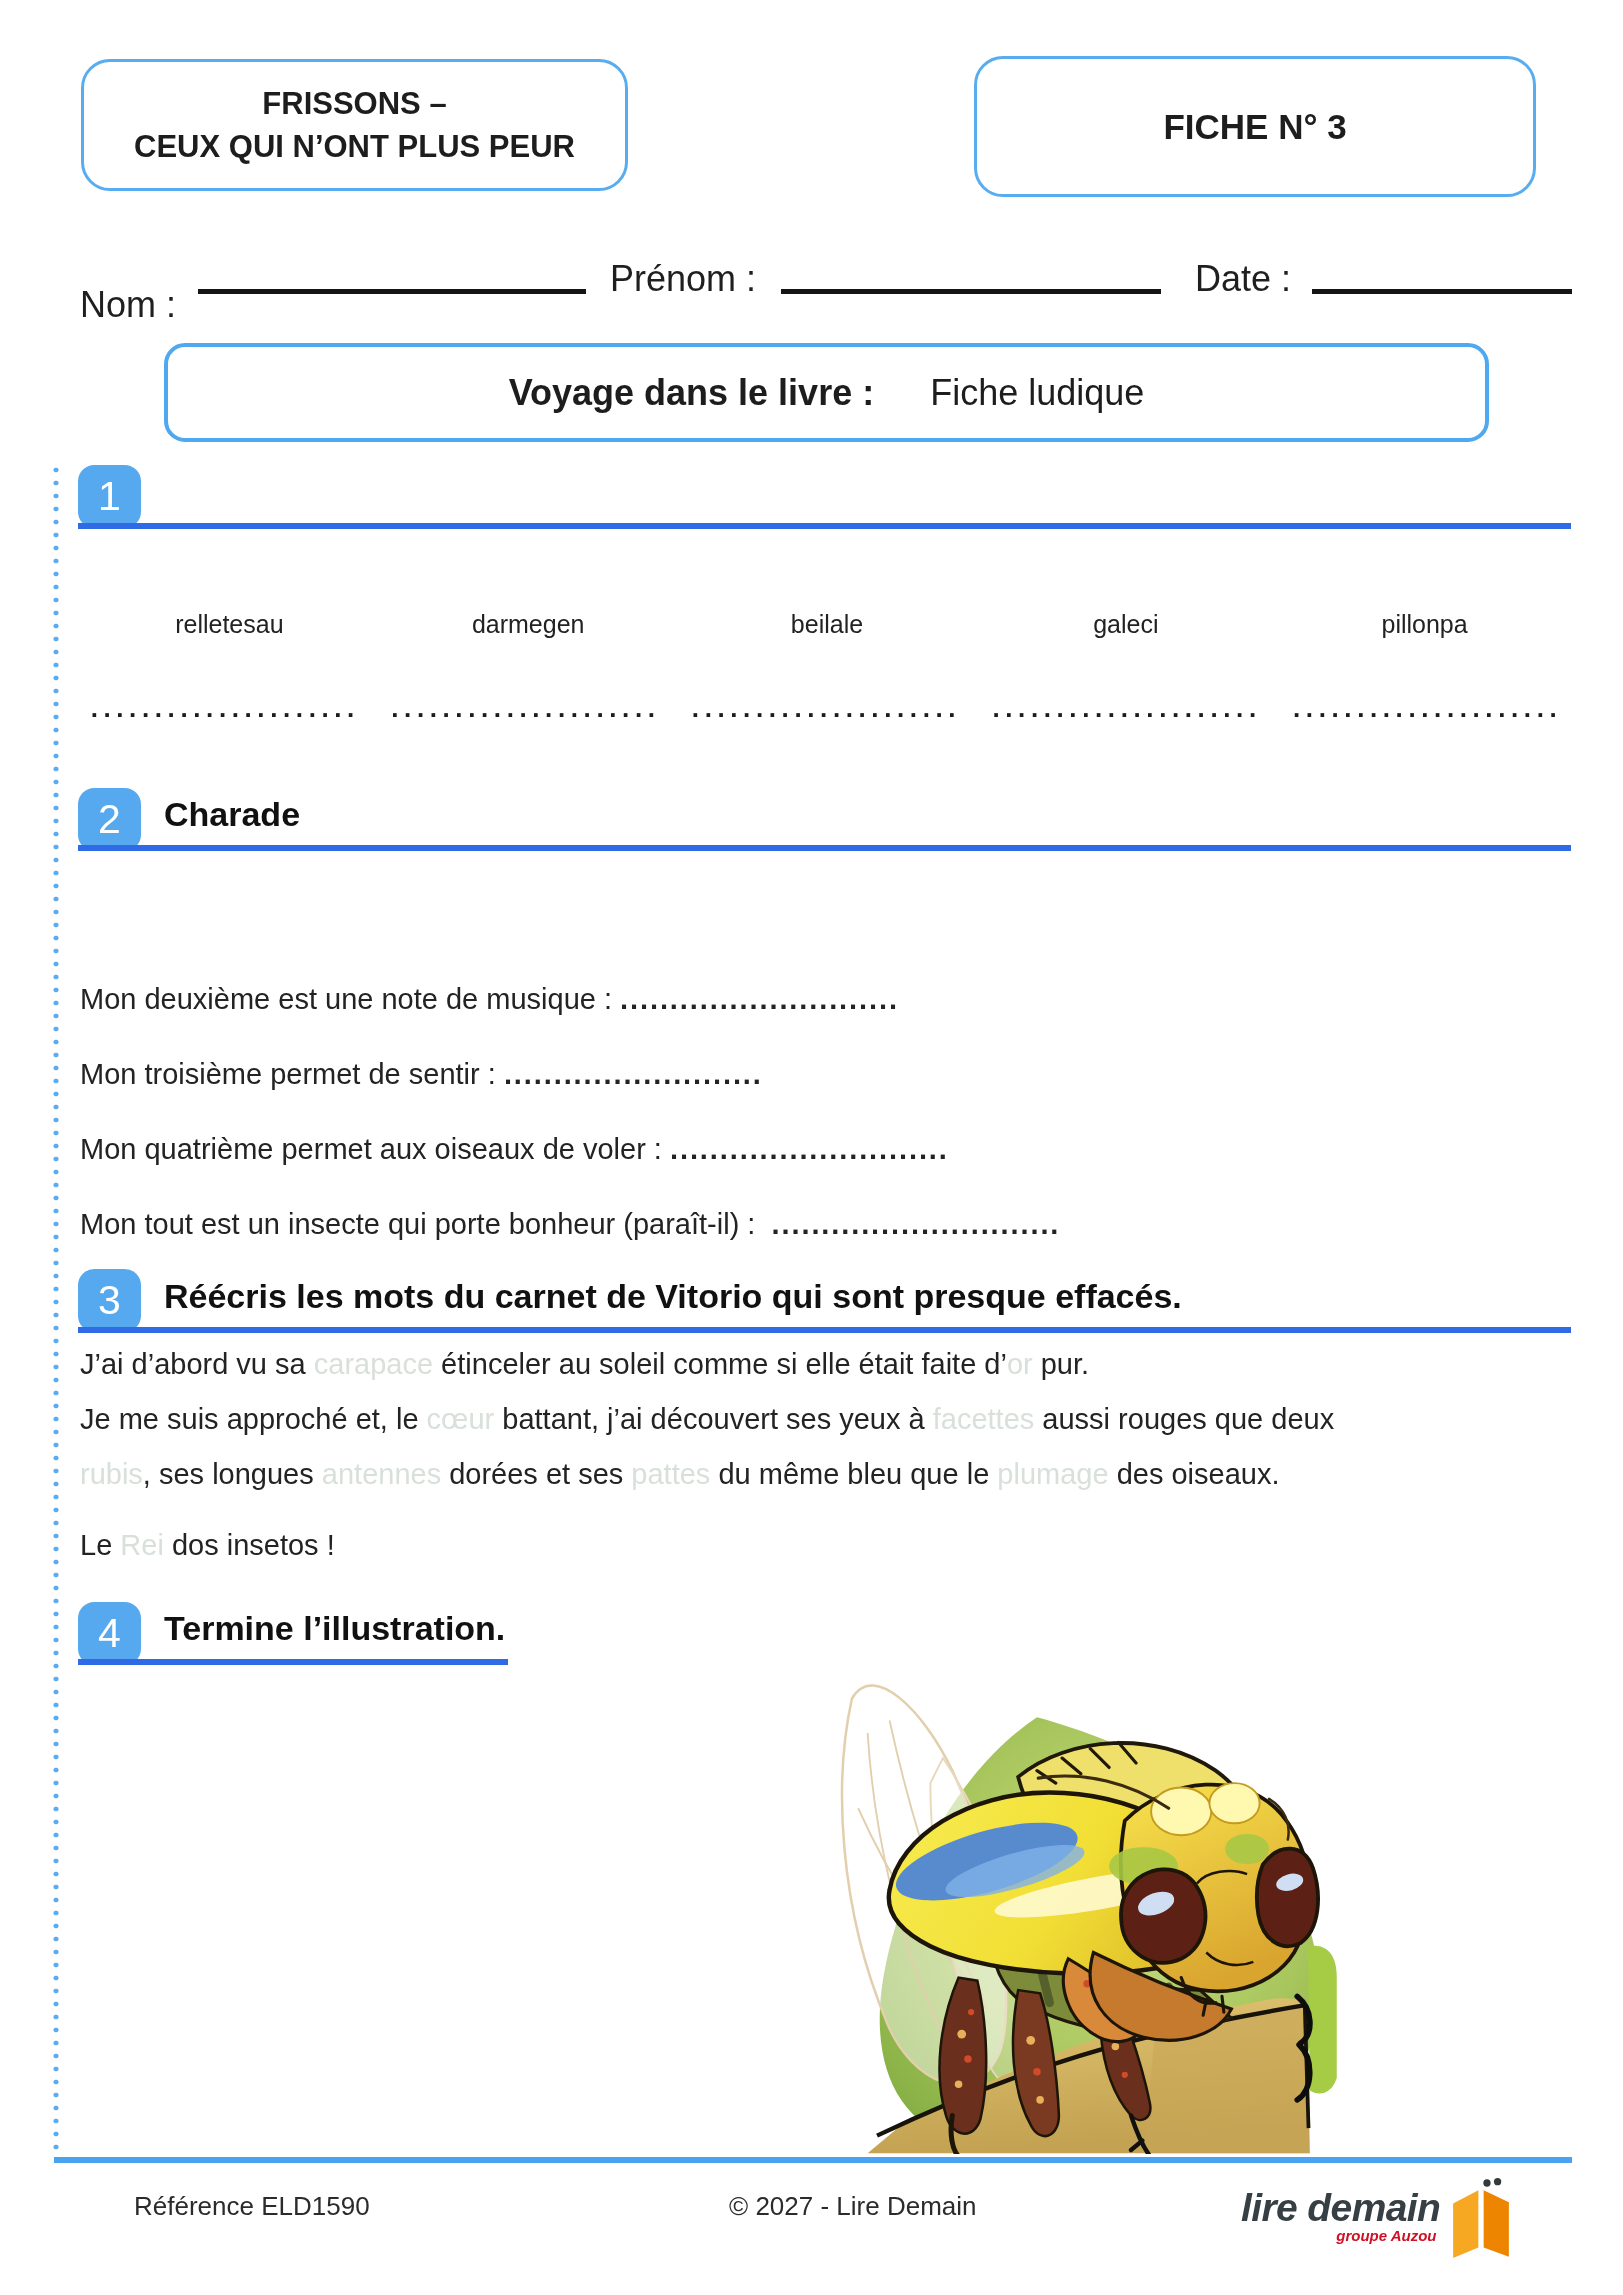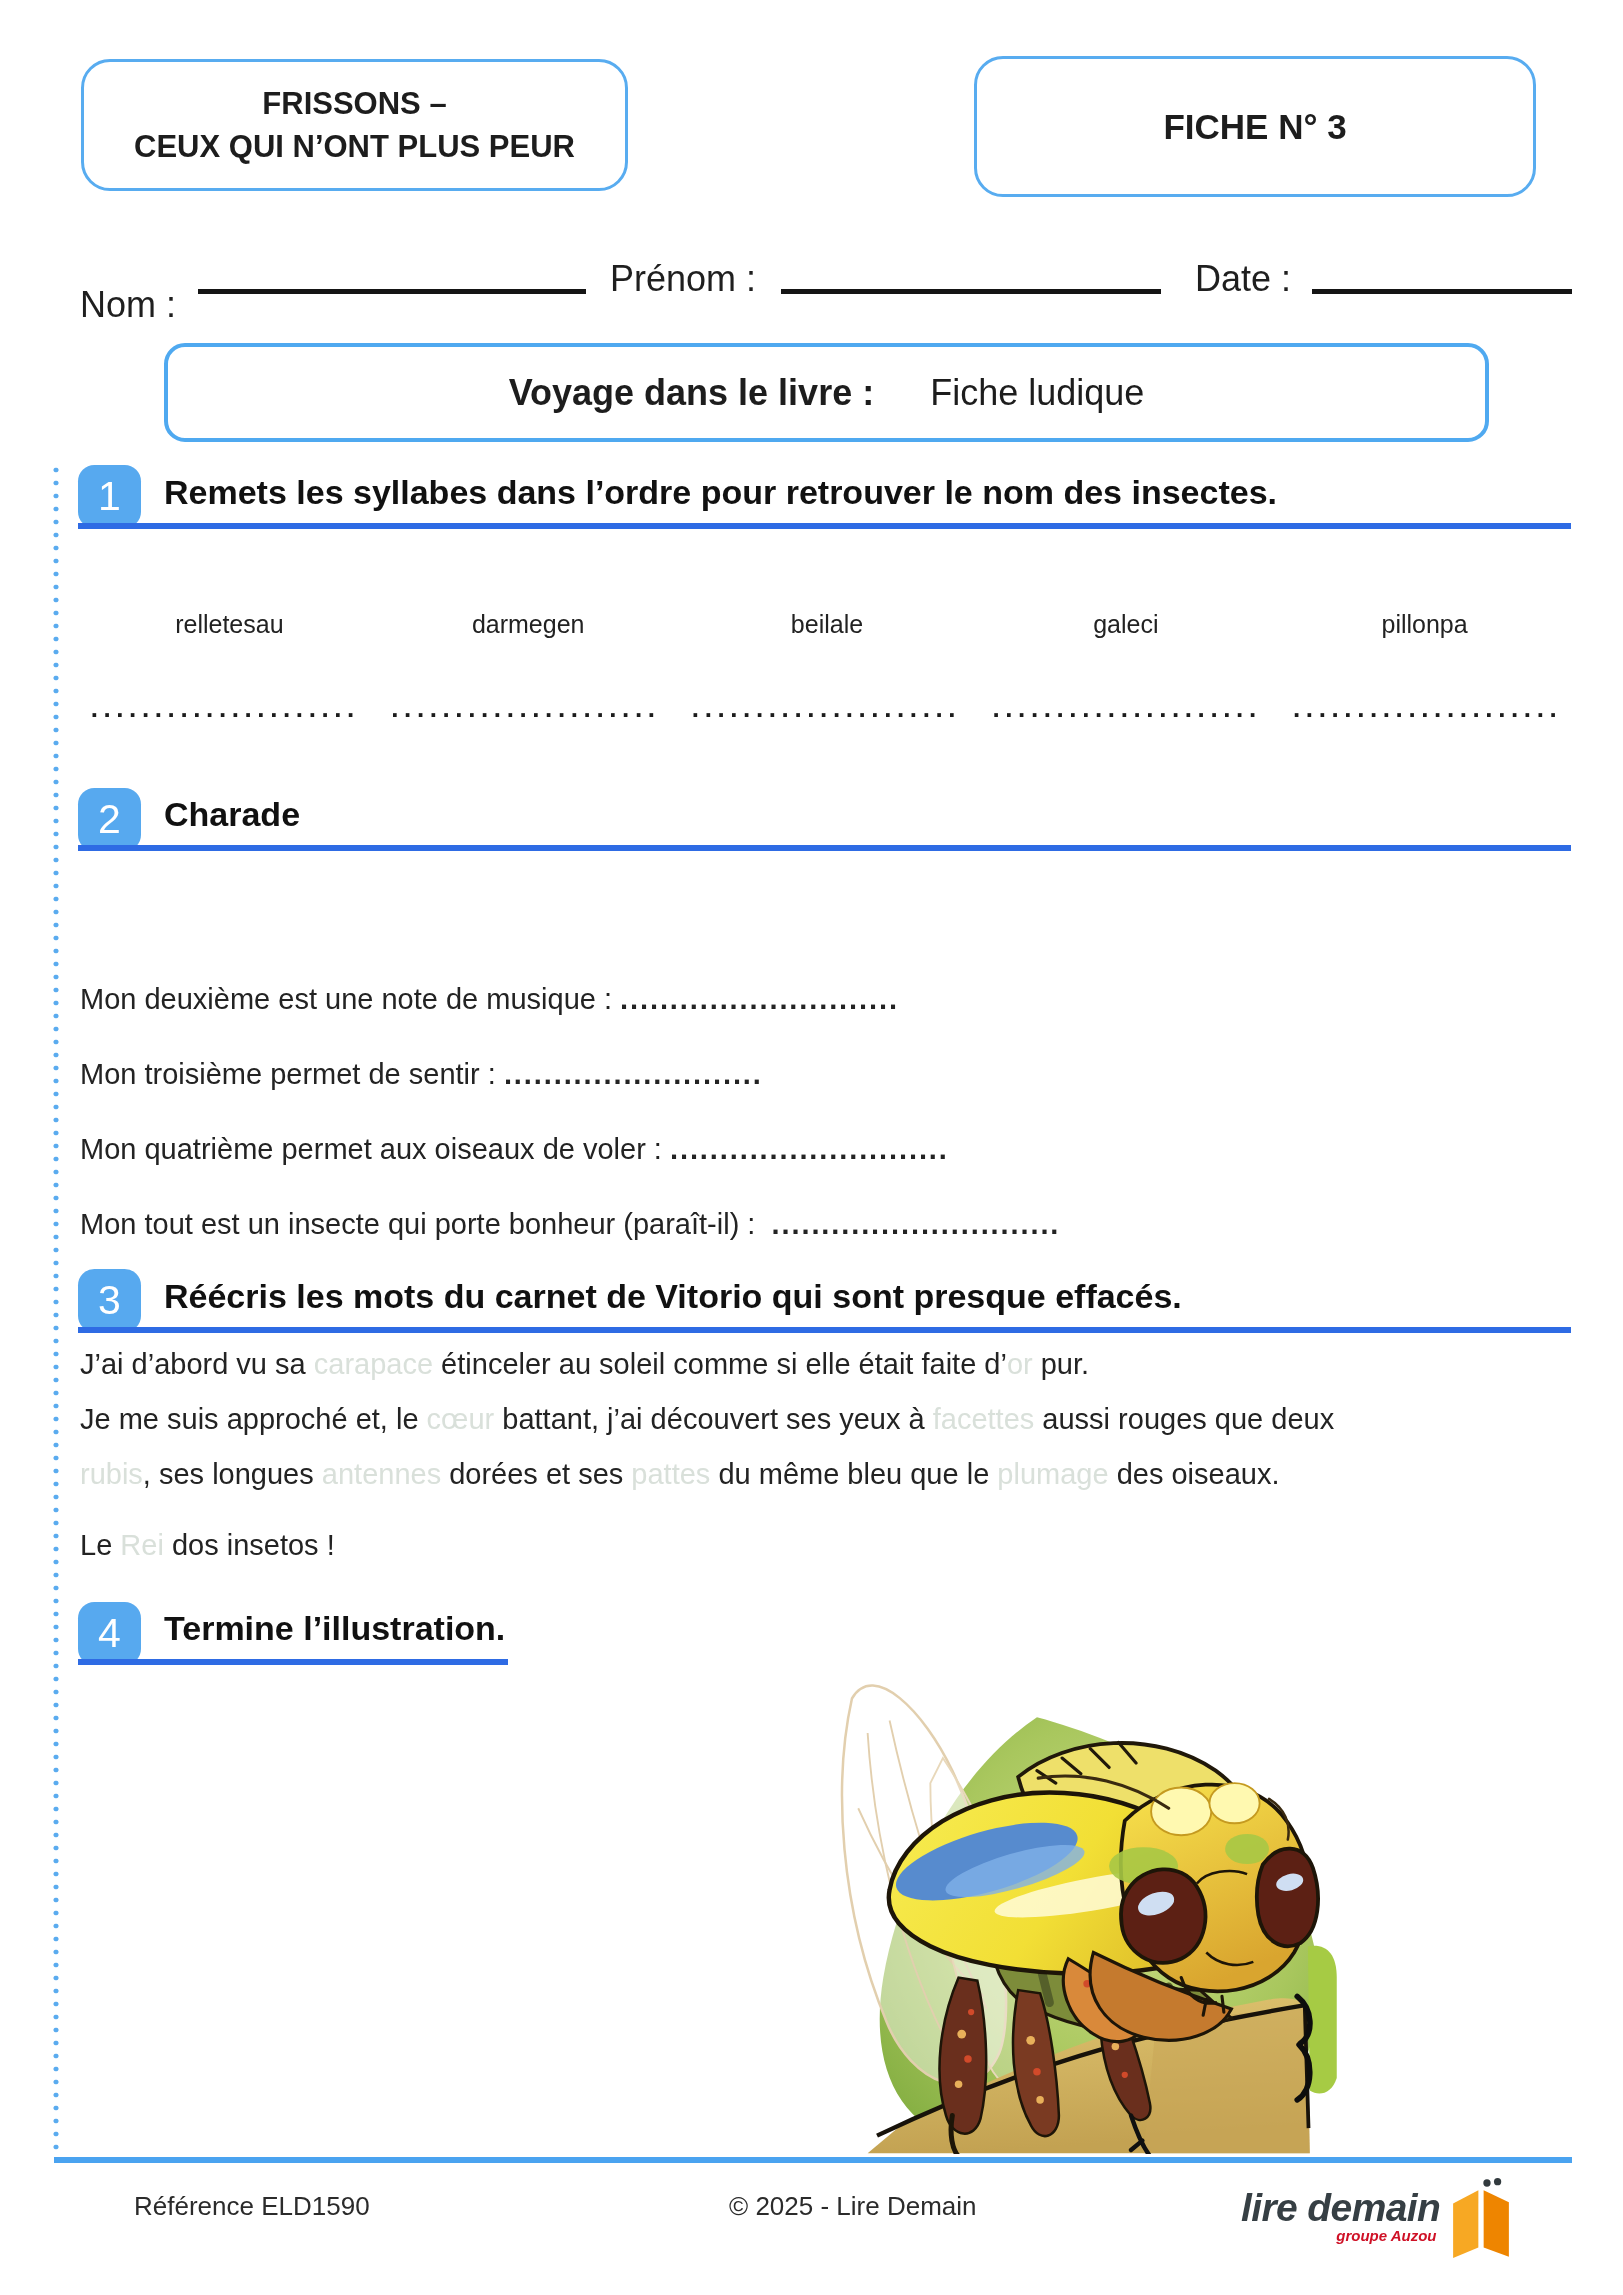--- a/index.html
+++ b/index.html
@@ -75,21 +75,20 @@
 
   <div id="subtitle-box">
     <span class="b">Voyage dans le livre : </span><span>Fiche ludique</span>
   </div>
 
   <div id="margin-dots"></div>
 
   <div class="badge" style="left:78px;top:465px;">
       <span>1</span>
     </div>
-  <div class="sec-title" style="top:473px;">Remets les syllabes dans l’ordre pour retrouver le nom des insectes.</div>
   <div class="sec-rule" style="top:523px;width:1493px;"></div>
 
   <div class="syl-row">
     <div class="syl-col">relletesau</div>
     <div class="syl-col">darmegen</div>
     <div class="syl-col">beilale</div>
     <div class="syl-col">galeci</div>
     <div class="syl-col">pillonpa</div>
   </div>
   <div class="ans-row">
@@ -211,21 +210,21 @@
     <path d="M585,320 C600,300 640,295 665,305" fill="none" stroke="#1d1508" stroke-width="4"></path>
     <path d="M600,430 C620,450 650,455 675,445" fill="none" stroke="#1d1508" stroke-width="4"></path>
     <path d="M560,470 C570,500 590,515 615,510 M600,505 L595,530 M625,500 L628,525" fill="none" stroke="#1d1508" stroke-width="5" stroke-linecap="round"></path>
 
     <path d="M540,200 C480,160 405,140 332,152" fill="none" stroke="#3a2a10" stroke-width="5" stroke-linecap="round"></path>
     <path d="M700,185 C725,200 735,225 730,250" fill="none" stroke="#3a2a10" stroke-width="4" stroke-linecap="round"></path>
   </svg>
 
   <div id="footer-rule"></div>
   <span class="ft-text" style="left:134px;">Référence ELD1590</span>
-  <span class="ft-text" style="left:729px;">© 2025 - Lire Demain</span>
+  <span class="ft-text" style="left:729px;">© 2027 - Lire Demain</span>
   <div id="logo">
     <div class="wordmark">
       <span class="lw">lire demain</span>
       <span class="sub">groupe Auzou</span>
     </div>
     <svg width="74" height="81" viewBox="0 0 100 122">
       <circle cx="59" cy="9" r="5.5" fill="#323a3e"></circle>
       <circle cx="75" cy="7" r="5.5" fill="#323a3e"></circle>
       <path d="M8,40 L46,20 L46,106 L8,122 Z" fill="#f7a823"></path>
       <path d="M54,20 L92,38 L92,120 L54,106 Z" fill="#ee8500"></path>

